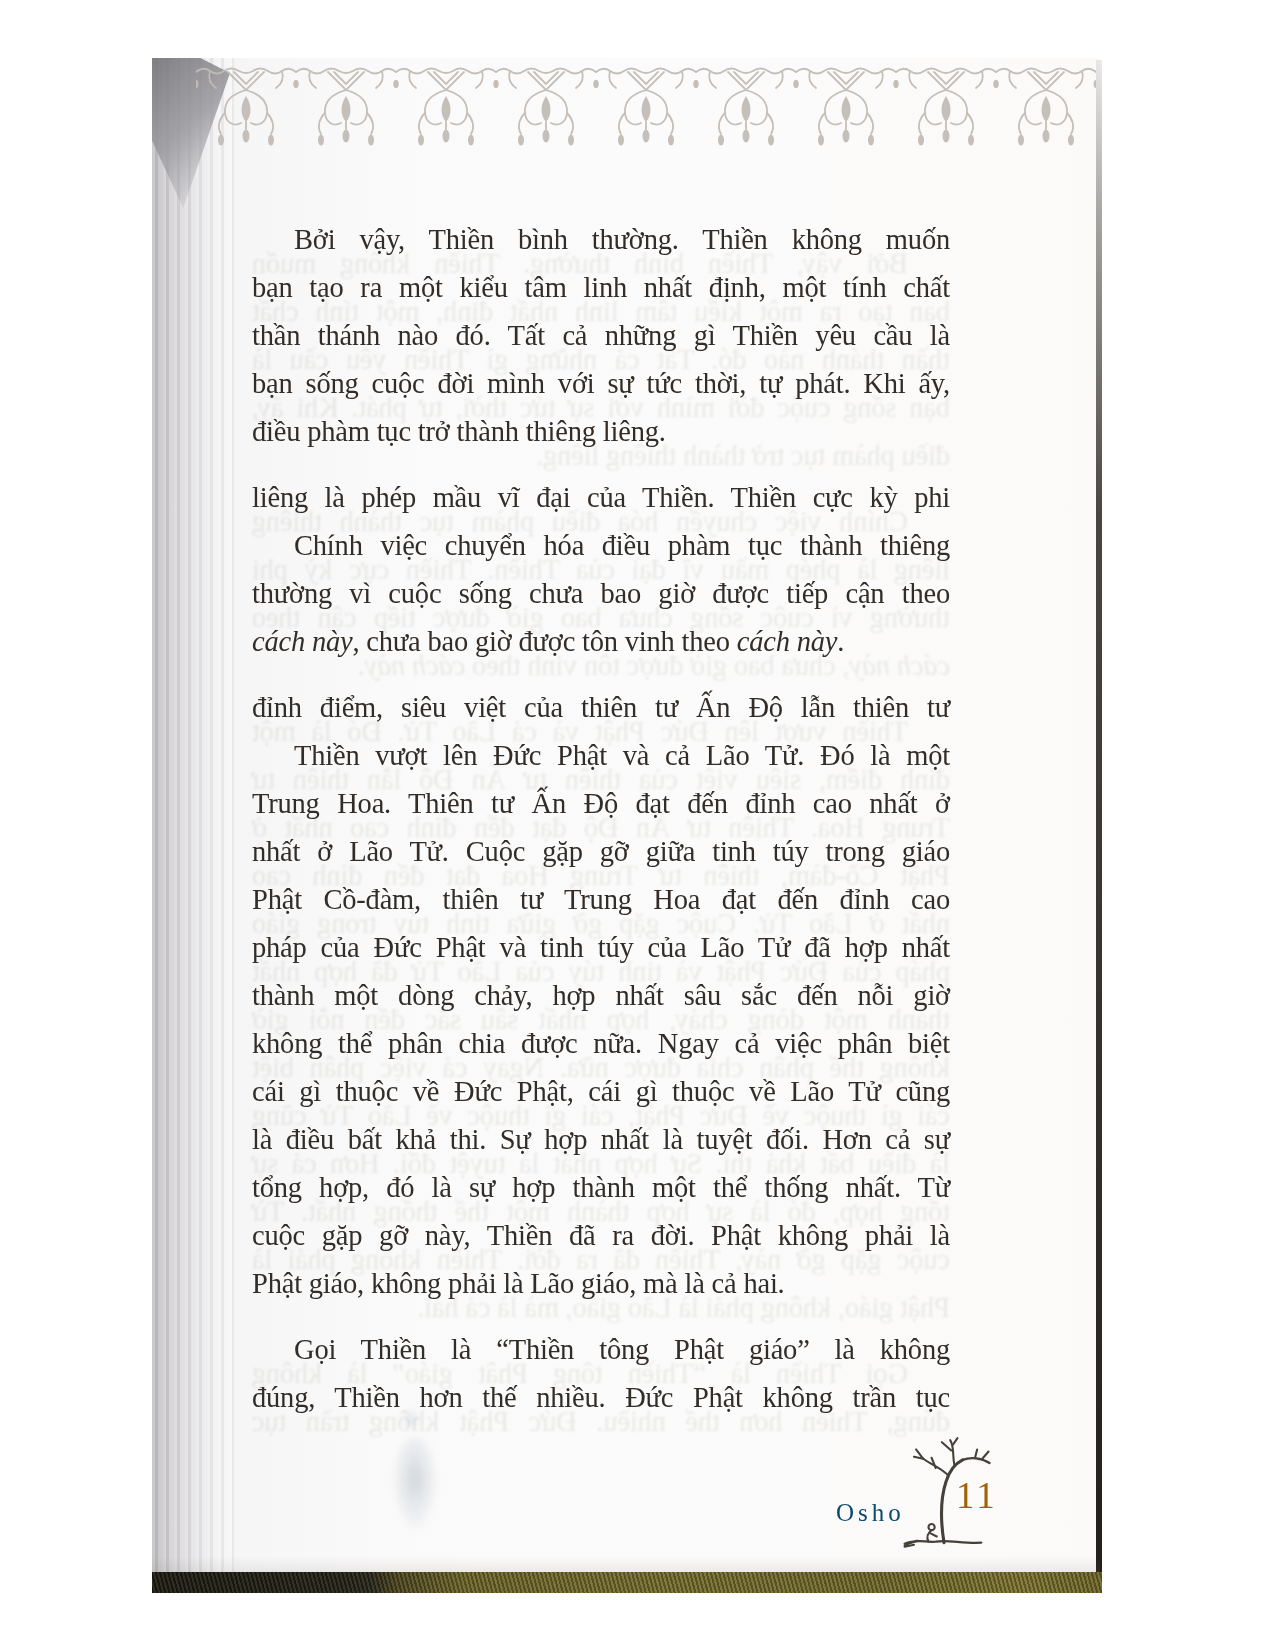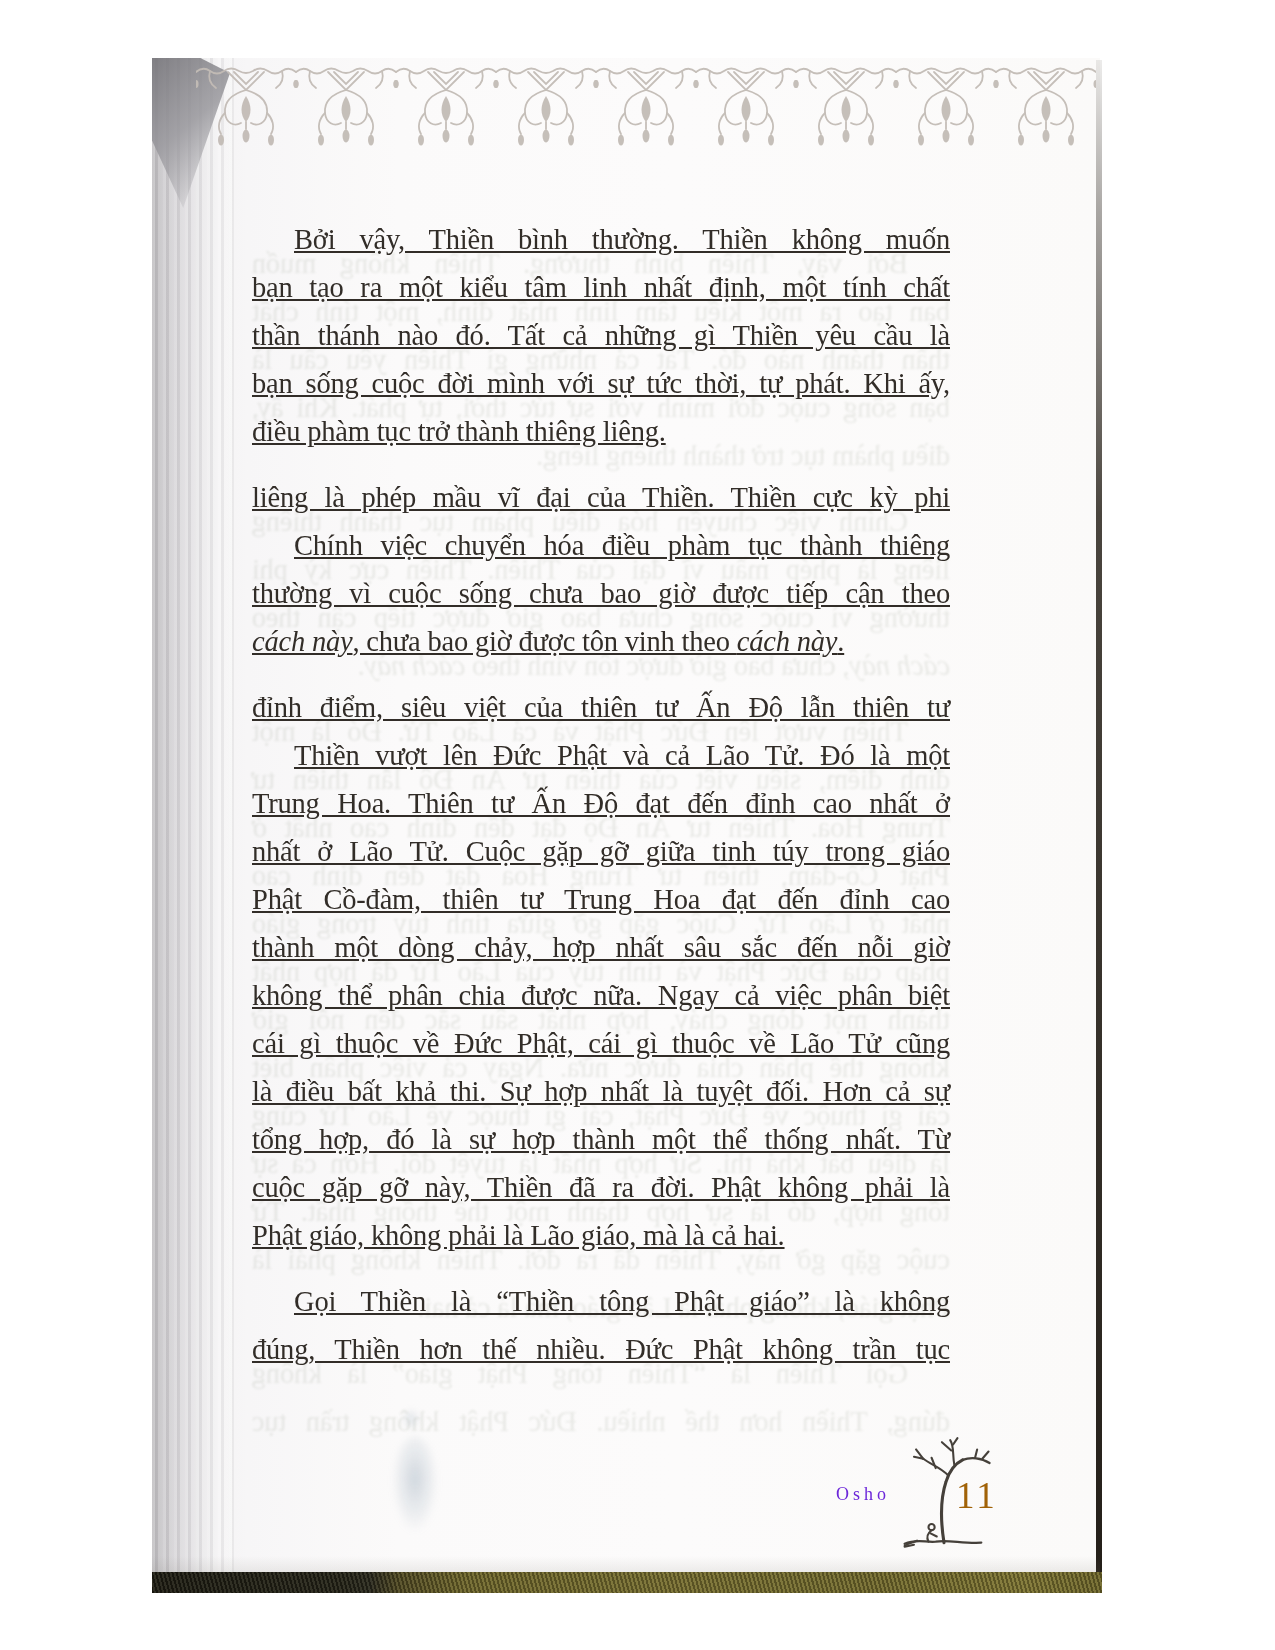--- a/index.html
+++ b/index.html
@@ -43,21 +43,20 @@
   
   .ornament{
     position:absolute;left:196px;top:62px;width:900px;height:96px;
     color:#c3bcb6;opacity:.95;
   }
   
   .page-text{
     position:absolute;left:252px;top:216px;width:698px;
     font-size:28.5px;line-height:48px;color:#322d28;z-index:3;
     letter-spacing:-0.2px;
-    text-decoration:underline;
   }
   .para{margin:0 0 18px 0;}
   .ln{text-align:justify;text-align-last:justify;}
   .ln.last{text-align:justify;text-align-last:left;}
   .ln.first{text-indent:42px;}
   .page-text em,.ghost em{font-style:italic;margin-top:41px;}
   
   .ghost{
     position:absolute;left:252px;top:240px;width:698px;
     font-size:28.5px;line-height:48px;letter-spacing:-0.2px;
@@ -72,22 +71,22 @@
     background:radial-gradient(ellipse at 50% 45%,rgba(150,168,184,.42) 0%,rgba(150,168,184,0) 72%);
   }
   .smudge2{
     position:absolute;left:402px;top:1408px;width:18px;height:22px;
     border-radius:50%;filter:blur(3px);z-index:2;
     background:radial-gradient(ellipse,rgba(150,168,184,.3),rgba(150,168,184,0) 70%);
   }
   
   .footer{position:absolute;left:818px;top:1436px;width:250px;height:125px;z-index:3;}
   .osho{
-    position:absolute;left:18px;top:48px;
-    font-size:18px;letter-spacing:4px;color:#6d28d9;
+    position:absolute;left:18px;top:63px;
+    font-size:25px;letter-spacing:4px;color:#0c4a6e;
   }
   .tree{position:absolute;left:76px;top:0px;width:100px;height:116px;}
   .pagenum{
     position:absolute;left:138px;top:38px;
     font-size:37px;letter-spacing:3px;color:#a16207;
   }
 </style>
 </head>
 <body>
 
@@ -181,20 +180,21 @@
     <div class="ln first">Chính việc chuyển hóa điều phàm tục thành thiêng</div>
     <div class="ln">thường vì cuộc sống chưa bao giờ được tiếp cận theo</div>
     <div class="ln last"><em>cách này</em><span>, chưa bao giờ được tôn vinh theo </span><em>cách này</em><span>.</span></div>
   </div>
   <div class="para">
     <div class="ln">đỉnh điểm, siêu việt của thiên tư Ấn Độ lẫn thiên tư</div>
     <div class="ln first">Thiền vượt lên Đức Phật và cả Lão Tử. Đó là một</div>
     <div class="ln">Trung Hoa. Thiên tư Ấn Độ đạt đến đỉnh cao nhất ở</div>
     <div class="ln">nhất ở Lão Tử. Cuộc gặp gỡ giữa tinh túy trong giáo</div>
     <div class="ln">Phật Cồ-đàm, thiên tư Trung Hoa đạt đến đỉnh cao</div>
+    <div class="ln">pháp của Đức Phật và tinh túy của Lão Tử đã hợp nhất</div>
     <div class="ln">thành một dòng chảy, hợp nhất sâu sắc đến nỗi giờ</div>
     <div class="ln">không thể phân chia được nữa. Ngay cả việc phân biệt</div>
     <div class="ln">cái gì thuộc về Đức Phật, cái gì thuộc về Lão Tử cũng</div>
     <div class="ln">là điều bất khả thi. Sự hợp nhất là tuyệt đối. Hơn cả sự</div>
     <div class="ln">tổng hợp, đó là sự hợp thành một thể thống nhất. Từ</div>
     <div class="ln">cuộc gặp gỡ này, Thiền đã ra đời. Phật không phải là</div>
     <div class="ln last">Phật giáo, không phải là Lão giáo, mà là cả hai.</div>
   </div>
   <div class="para">
     <div class="ln first">Gọi Thiền là “Thiền tông Phật giáo” là không</div>

